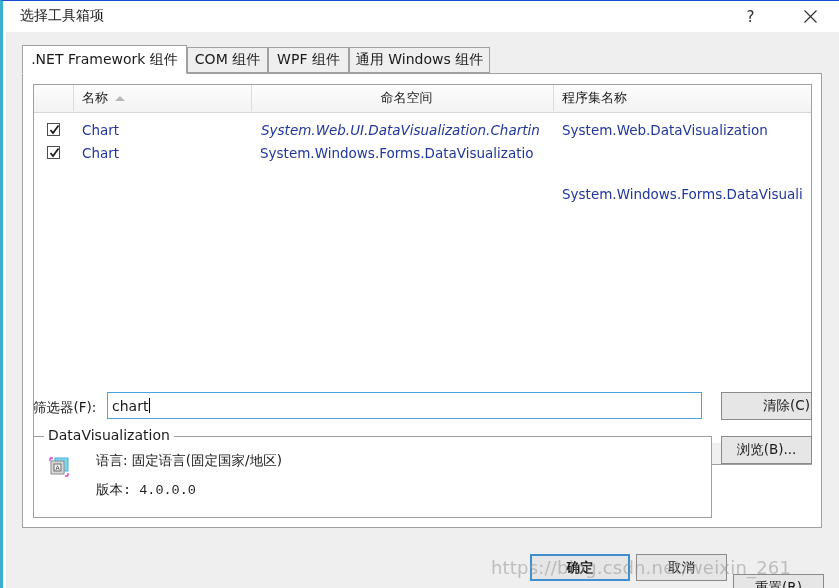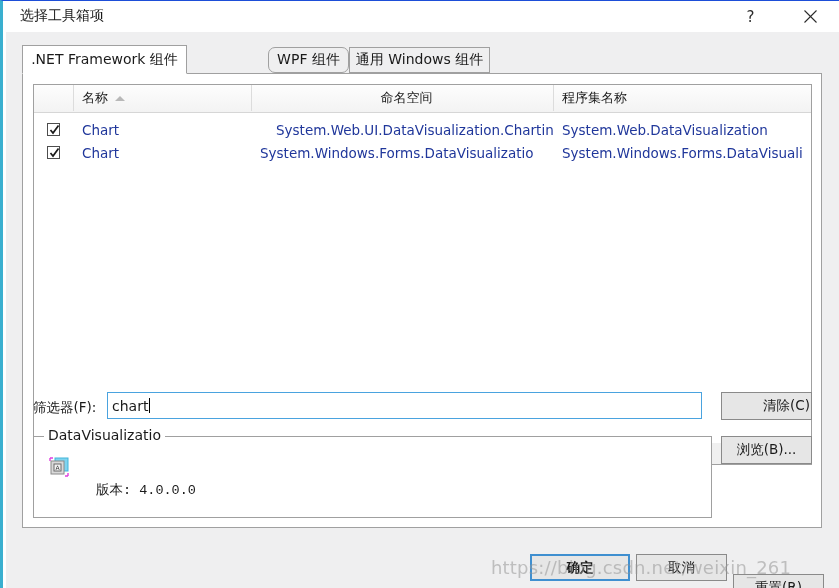--- a/index.html
+++ b/index.html
@@ -368,21 +368,24 @@
       </svg>
     </div>
   </div>
 
   <div class="dialog-body">
 
     <div class="tabstrip">
       <div class="tab active" style="left:0px;width:165px;">
         <span>.NET Framework 组件</span>
       </div>
-      <div class="tab" style="left:246px;width:81px;border-radius:7px;">
+      <div class="tab" style="left:165px;width:81px;">
+        <span>COM 组件</span>
+      </div>
+      <div class="tab" style="left:246px;width:81px;">
         <span>WPF 组件</span>
       </div>
       <div class="tab" style="left:327px;width:141px;">
         <span>通用 Windows 组件</span>
       </div>
     </div>
 
     <div class="tabpage">
 
       <div class="listview">
@@ -403,63 +406,64 @@
 
         <div class="lv-rows">
 
           <div class="lv-row" style="margin-top:7px;">
             <span class="lv-check">
               <svg width="13" height="14" viewBox="0 0 13 14" aria-hidden="true">
                 <polyline points="2.5,7 5,10 10.5,2.5" fill="none" stroke="#1a1a1a" stroke-width="1.7"></polyline>
               </svg>
             </span>
             <span class="lv-cell" style="left:40px;width:178px;">Chart</span>
-            <span class="lv-cell" style="left:234px;width:302px;">System.Web.UI.DataVisualization.Chartin</span>
+            <span class="lv-cell" style="left:219px;width:302px;font-style:italic;">System.Web.UI.DataVisualization.Chartin</span>
             <span class="lv-cell" style="left:520px;width:257px;">System.Web.DataVisualization</span>
           </div>
 
           <div class="lv-row" style="margin-top:1px;">
             <span class="lv-check">
               <svg width="13" height="14" viewBox="0 0 13 14" aria-hidden="true">
                 <polyline points="2.5,7 5,10 10.5,2.5" fill="none" stroke="#1a1a1a" stroke-width="1.7"></polyline>
               </svg>
             </span>
             <span class="lv-cell" style="left:40px;width:178px;">Chart</span>
             <span class="lv-cell" style="left:218px;width:302px;">System.Windows.Forms.DataVisualizatio</span>
-            <span class="lv-cell" style="left:520px;width:257px;">System.Windows.Forms.DataVisuali</span>
+            <span class="lv-cell" style="left:520px;width:257px;margin-top:41px;">System.Windows.Forms.DataVisuali</span>
           </div>
 
         </div>
 
         <div class="hscroll">
           <div class="hs-arrow hs-left">‹</div>
           <div class="hs-thumb"></div>
           <div class="hs-arrow hs-right">›</div>
         </div>
 
       </div>
 
       <div class="filter-label">筛选器(F):</div>
       <div class="filter-box">
         <span>chart</span>
           <span class="caret"></span>
       </div>
 
       <div class="groupbox">
-        <div class="gb-title">DataVisualizatio</div>
+        <div class="gb-title">DataVisualization</div>
         <div class="gb-icon">
           <svg width="24" height="24" viewBox="0 0 24 24" aria-hidden="true">
             <rect x="8" y="3" width="13" height="13" fill="#7fd4ef" stroke="#43b5da" stroke-width="1"></rect>
             <rect x="4" y="6" width="13" height="13" fill="#d9d9d9" stroke="#8a8a8a" stroke-width="1"></rect>
             <rect x="7" y="9" width="7" height="7" fill="#f2f2f2" stroke="#6b6b6b" stroke-width="1"></rect>
             <text x="10.5" y="15" font-size="6" fill="#3a3a3a" text-anchor="middle" font-family="DejaVu Sans, sans-serif">A</text>
             <path d="M3,3 L3,6 M3,3 L6,3" stroke="#e040e0" stroke-width="1.4" fill="none"></path>
             <path d="M21,18 L21,21 M18,21 L21,21" stroke="#e040e0" stroke-width="1.4" fill="none"></path>
           </svg>
         </div>
+        <div class="gb-line l1">语言: 固定语言(固定国家/地区)</div>
         <div class="gb-line l2">版本: 4.0.0.0</div>
       </div>
 
       <div class="btn btn-clear">清除(C)</div>
       <div class="btn btn-browse">浏览(B)...</div>
 
     </div>
   </div>
 
   <div class="footer">

